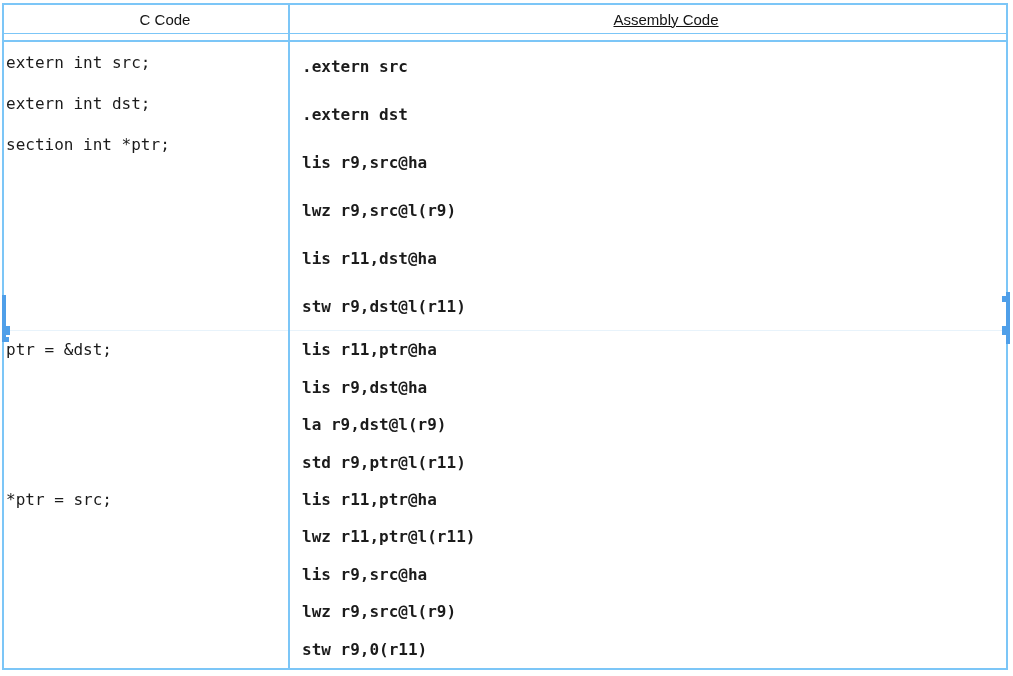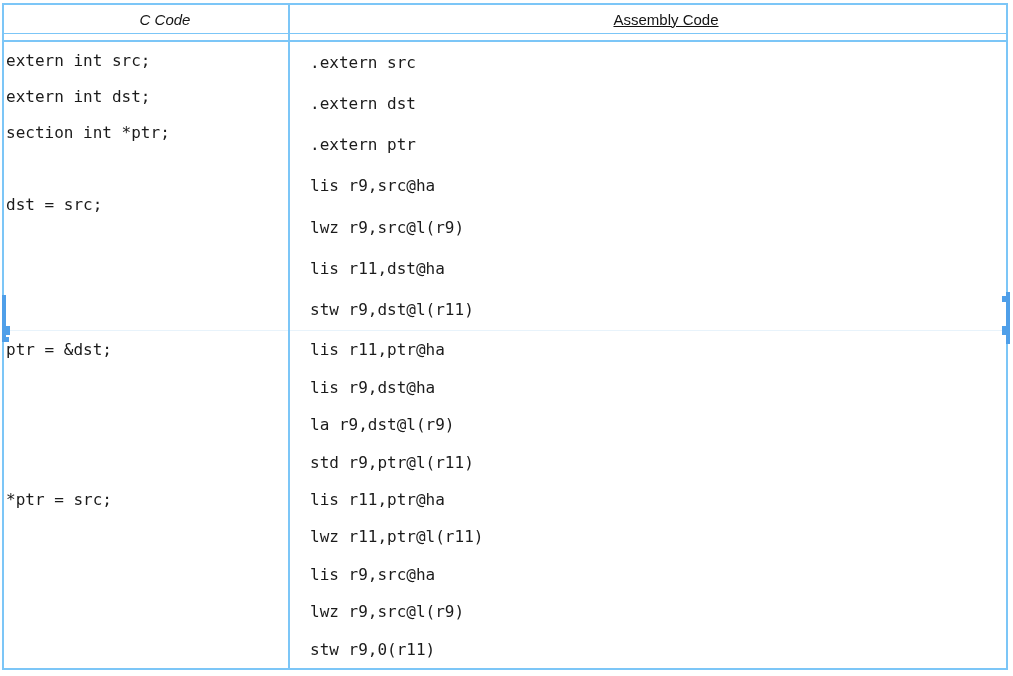--- a/index.html
+++ b/index.html
@@ -37,21 +37,21 @@
     height: 28px;
     border-bottom: 1px solid #7cc6f7;
     align-items: center;
   }
   .hdr-cell {
     font-family: "Liberation Sans", sans-serif;
     font-size: 15px;
     color: #141414;
     text-align: center;
   }
-  .hdr-cell.left { width: 322px; font-style: italic; }
+  .hdr-cell.left { width: 322px; }
   .hdr-cell.right { flex: 1; text-decoration: underline; }
   .dbl-gap {
     height: 6px;
     border-bottom: 2px solid #7cc6f7;
   }
   .body {
     display: flex;
     flex-direction: column;
     height: 626px;
   }
@@ -73,21 +73,21 @@
   .line {
     display: flex;
     align-items: center;
     white-space: pre;
     font-family: "DejaVu Sans Mono", "Liberation Mono", monospace;
     font-size: 16px;
     color: #1b1b1b;
     overflow: hidden;
   }
   .c-col .line { padding-left: 2px; }
-  .asm-col .line { padding-left: 20px; }
+  .asm-col .line { padding-left: 12px; font-weight: bold; }
   .handle {
     position: absolute;
     background: #4f9fe9;
     z-index: 3;
   }
   .handle.bar-left  { left: 2px;    top: 295px; width: 4px; height: 47px; }
   .handle.notch-left  { left: 6px;  top: 326px; width: 4px; height: 9px; }
   .handle.notch-left2 { left: 6px;  top: 337px; width: 3px; height: 5px; }
   .handle.bar-right { left: 1006px; top: 292px; width: 4px; height: 52px; }
   .handle.notch-right-top { left: 1002px; top: 296px; width: 4px; height: 6px; }
@@ -107,29 +107,27 @@
     <div class="dbl-gap"></div>
 
     <div class="body">
 
       <div class="trow r1">
         <div class="cell c-col">
           <div class="line">extern int src;</div>
           <div class="line">extern int dst;</div>
           <div class="line">section int *ptr;</div>
           <div class="line"></div>
-          <div class="line">dst = src;</div>
           <div class="line"></div>
           <div class="line"></div>
           <div class="line"></div>
         </div>
         <div class="cell asm-col">
           <div class="line">.extern src</div>
           <div class="line">.extern dst</div>
-          <div class="line">.extern ptr</div>
           <div class="line">lis r9,src@ha</div>
           <div class="line">lwz r9,src@l(r9)</div>
           <div class="line">lis r11,dst@ha</div>
           <div class="line">stw r9,dst@l(r11)</div>
         </div>
       </div>
 
       <div class="trow r2">
         <div class="cell c-col">
           <div class="line">ptr = &amp;dst;</div>

